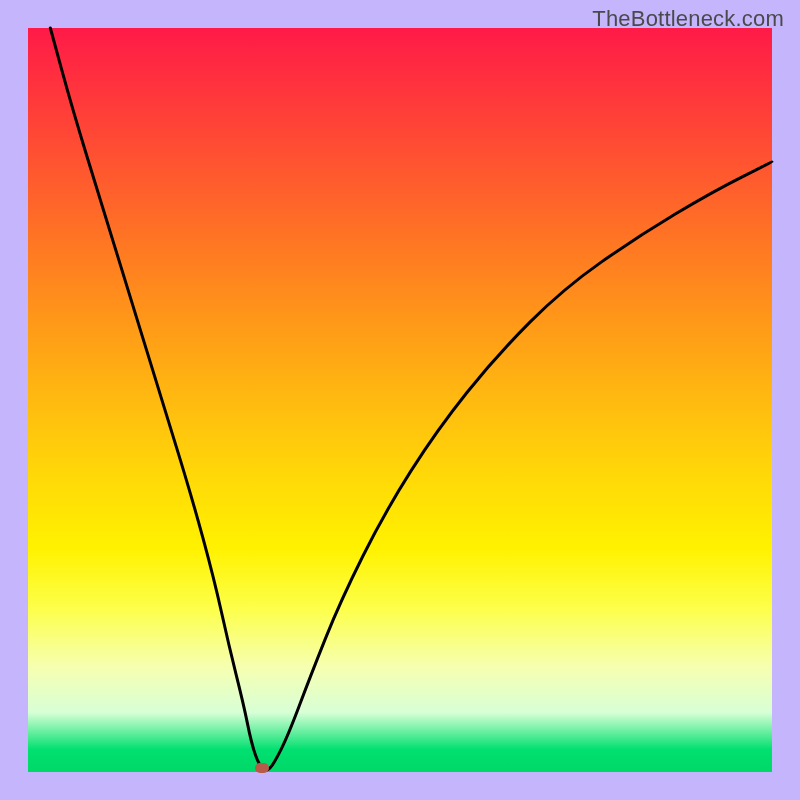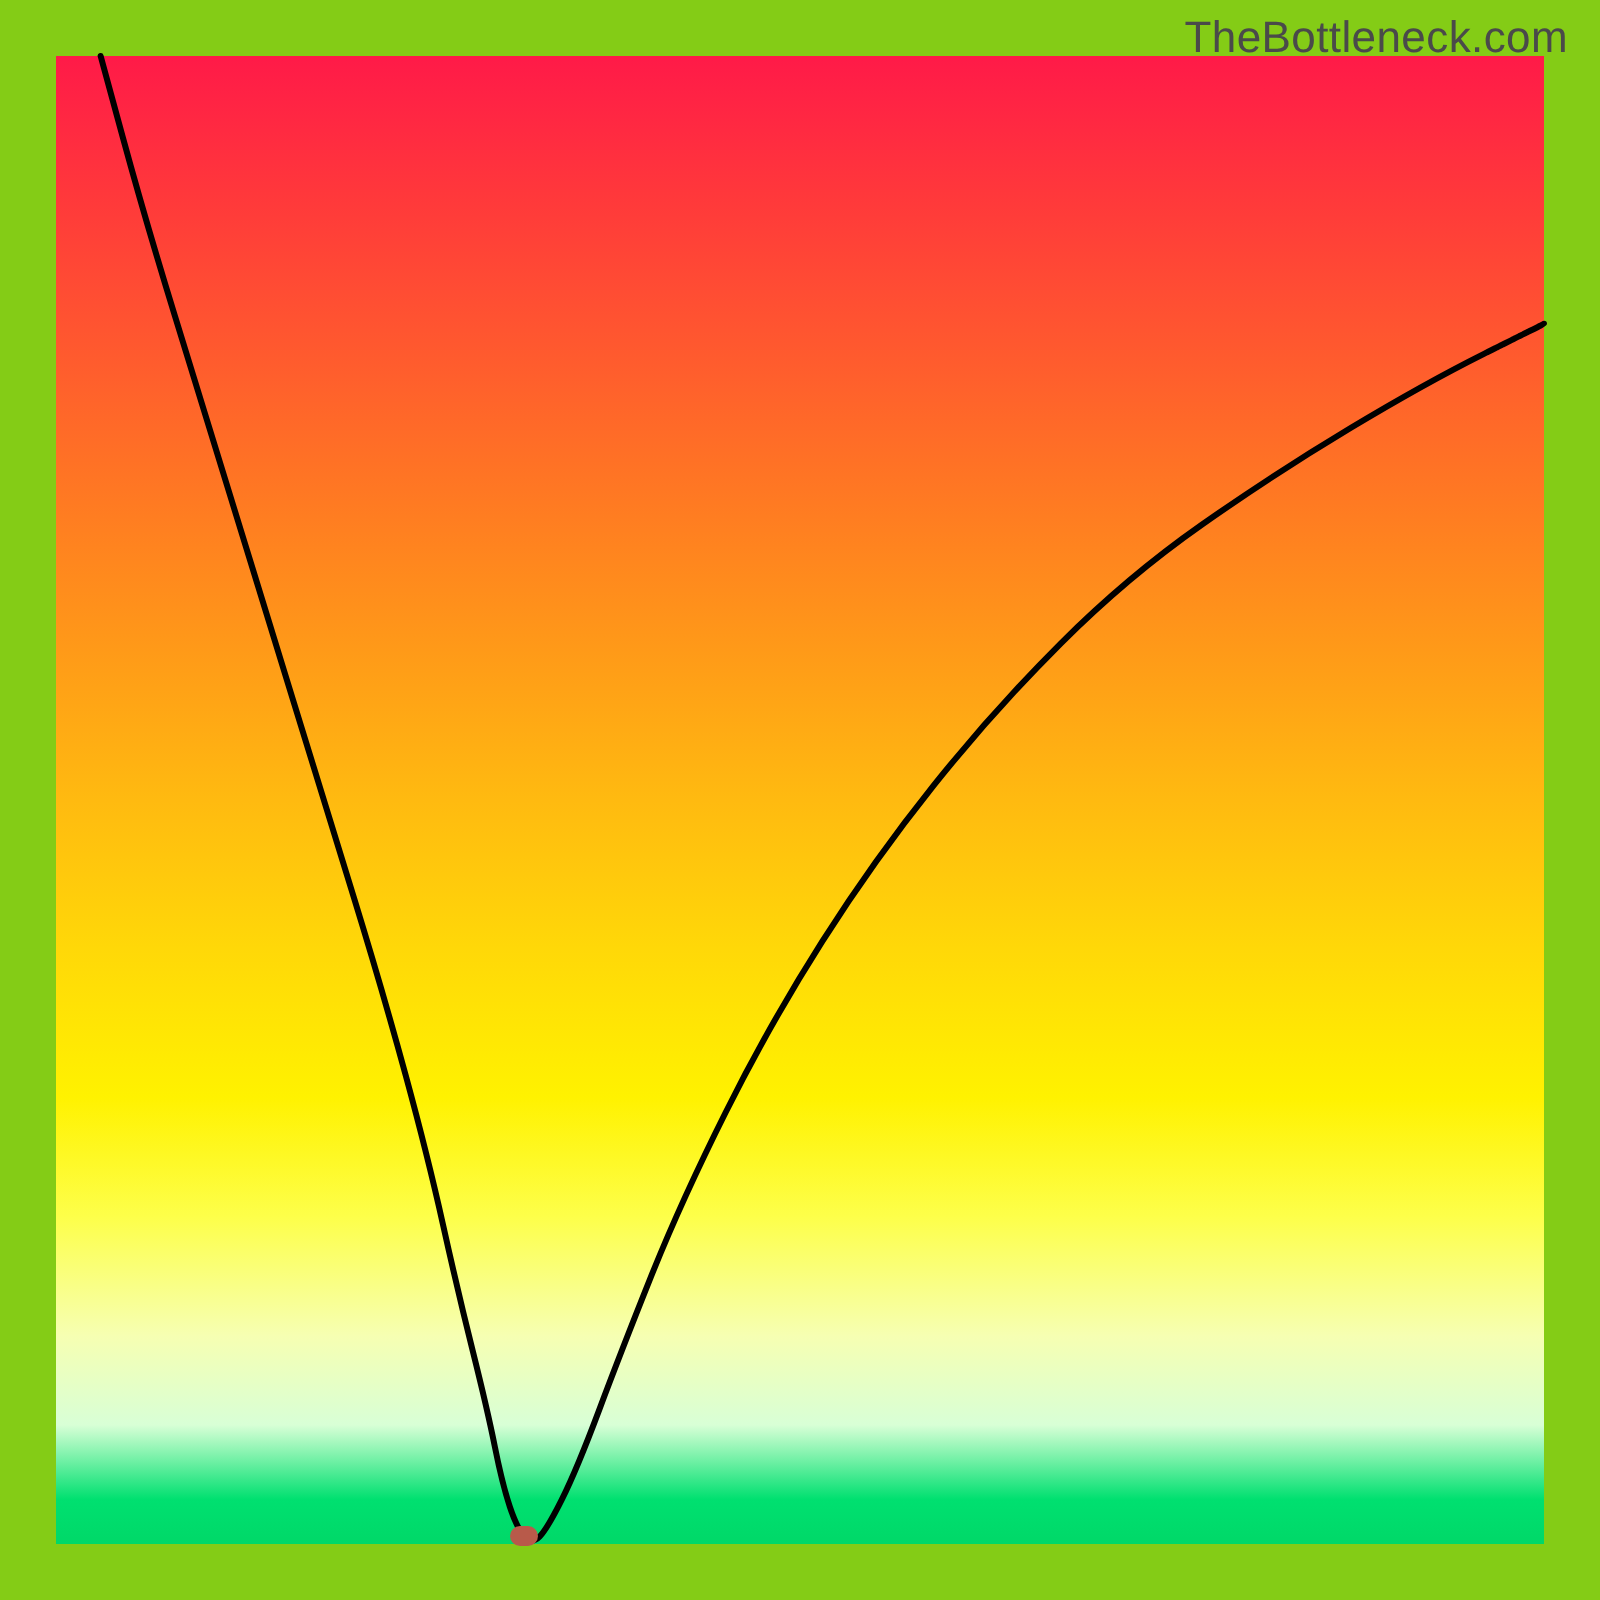--- a/index.html
+++ b/index.html
@@ -1,21 +1,21 @@
 <!DOCTYPE html>
 <html><head>
 <meta charset="utf-8">
 <style>
   * { margin: 0; padding: 0; box-sizing: border-box; }
   html, body { width: 800px; height: 800px; overflow: hidden; background: #000; }
   .frame {
     position: relative;
     width: 800px;
     height: 800px;
-    background: #84cc16;
+    background: #c4b5fd;
   }
   .plot-area {
     position: absolute;
     left: 28px;
     top: 28px;
     width: 744px;
     height: 744px;
     background: linear-gradient(to bottom,
       #ff1a48 0%,
       #ff3a3a 10%,

